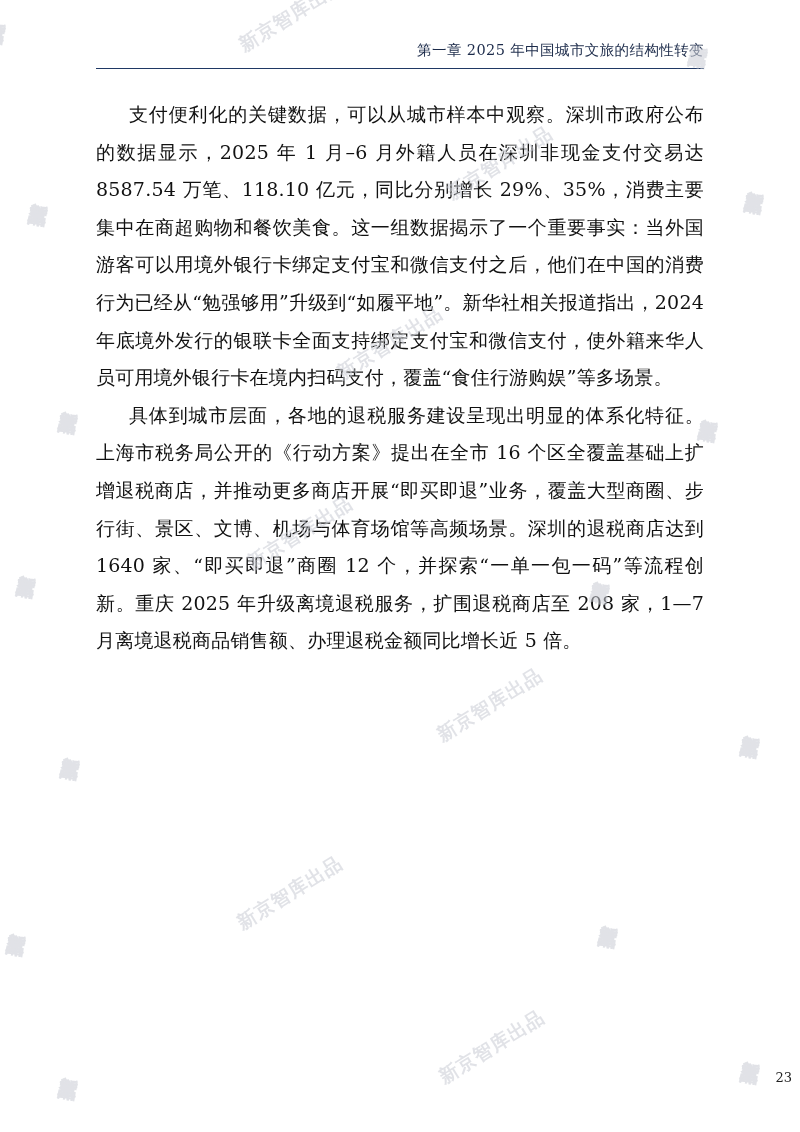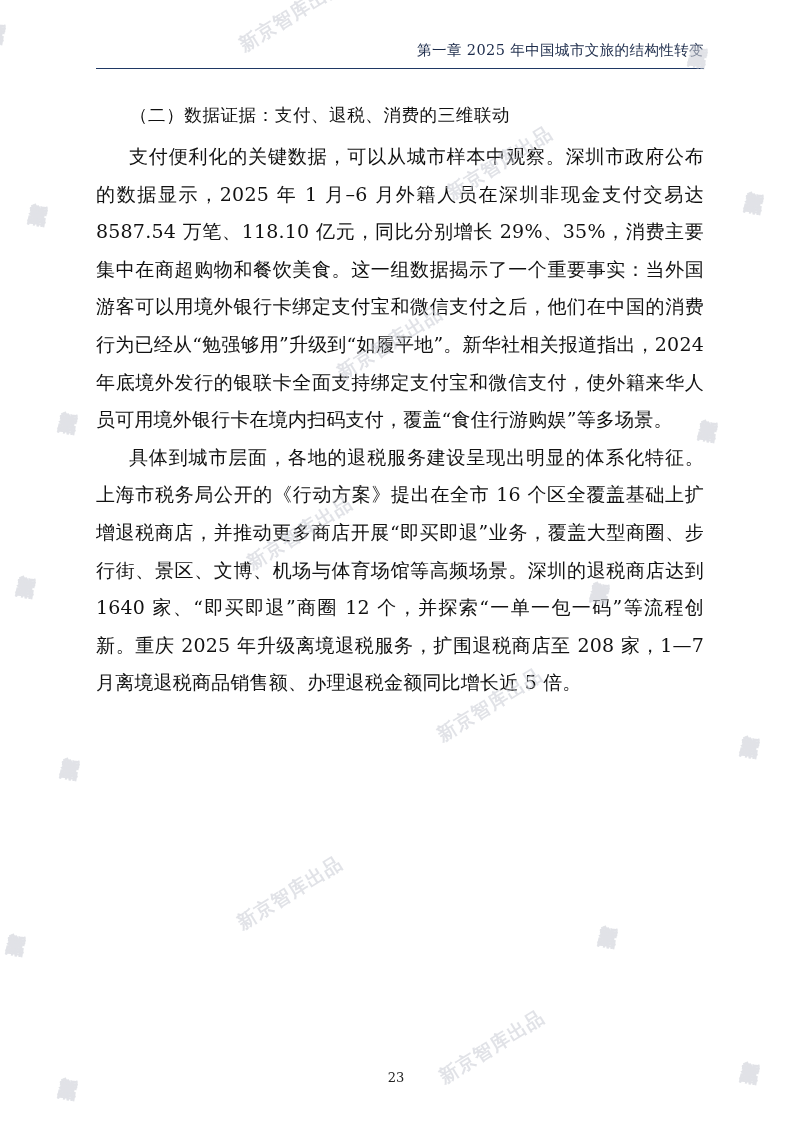--- a/index.html
+++ b/index.html
@@ -76,21 +76,21 @@
     letter-spacing: 0.2px;
     color: #111111;
   }
 
   
   .footer {
     position: absolute;
     bottom: 46px;
     left: 0;
     right: 8px;
-    text-align: center;
+    text-align: right;
   }
   .page-number {
     font-size: 13px;
     color: #222222;
     font-family: "DejaVu Serif", "Liberation Serif", serif;
   }
 
   
   .wm-layer {
     position: absolute;
@@ -122,21 +122,20 @@
 <body>
 
 <div class="page">
 
   <div class="header">
     <div class="header-title">第一章 2025 年中国城市文旅的结构性转变</div>
     <div class="header-rule"></div>
   </div>
 
   <div class="content">
-    <div class="section-heading">（二）数据证据：支付、退税、消费的三维联动</div>
     <p class="para">支付便利化的关键数据，可以从城市样本中观察。深圳市政府公布的数据显示，2025 年 1 月–6 月外籍人员在深圳非现金支付交易达 8587.54 万笔、118.10 亿元，同比分别增长 29%、35%，消费主要集中在商超购物和餐饮美食。这一组数据揭示了一个重要事实：当外国游客可以用境外银行卡绑定支付宝和微信支付之后，他们在中国的消费行为已经从“勉强够用”升级到“如履平地”。新华社相关报道指出，2024 年底境外发行的银联卡全面支持绑定支付宝和微信支付，使外籍来华人员可用境外银行卡在境内扫码支付，覆盖“食住行游购娱”等多场景。</p>
     <p class="para">具体到城市层面，各地的退税服务建设呈现出明显的体系化特征。上海市税务局公开的《行动方案》提出在全市 16 个区全覆盖基础上扩增退税商店，并推动更多商店开展“即买即退”业务，覆盖大型商圈、步行街、景区、文博、机场与体育场馆等高频场景。深圳的退税商店达到 1640 家、“即买即退”商圈 12 个，并探索“一单一包一码”等流程创新。重庆 2025 年升级离境退税服务，扩围退税商店至 208 家，1—7 月离境退税商品销售额、办理退税金额同比增长近 5 倍。</p>
   </div>
 
   <div class="footer">
     <span class="page-number">23</span>
   </div>
 
   <div class="wm-layer" id="wm-layer">
       <div class="wm v" style="left: -12px; top: 6px;">新京智库出品</div>

